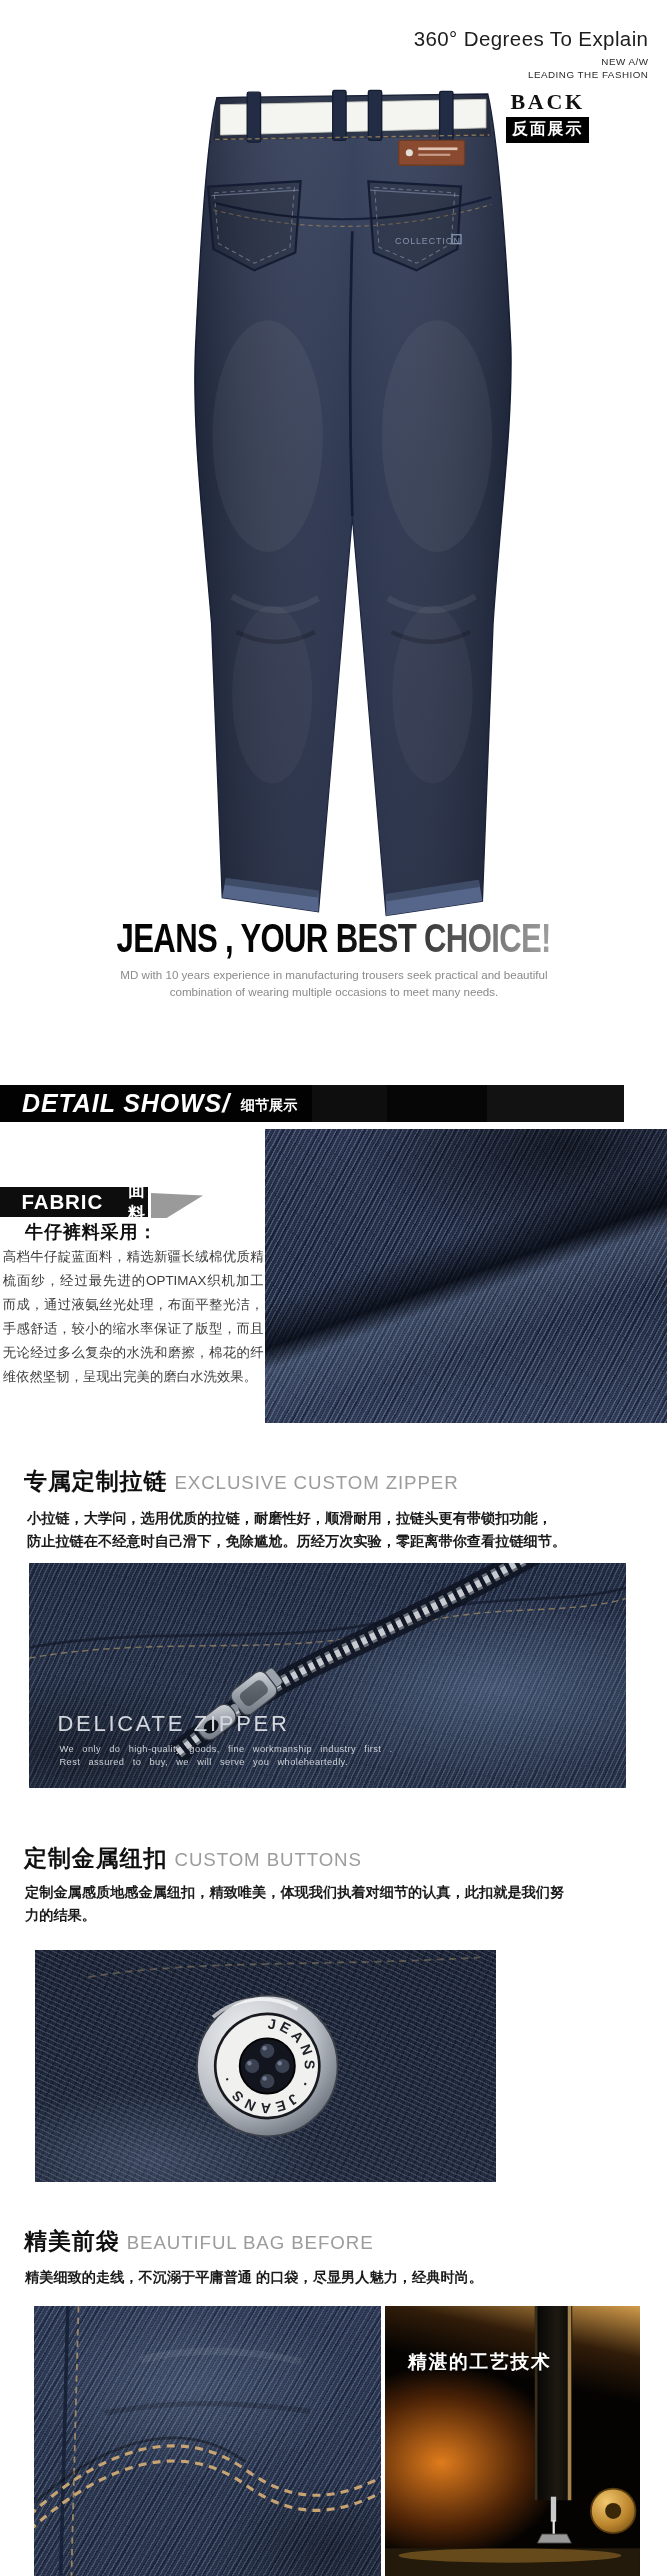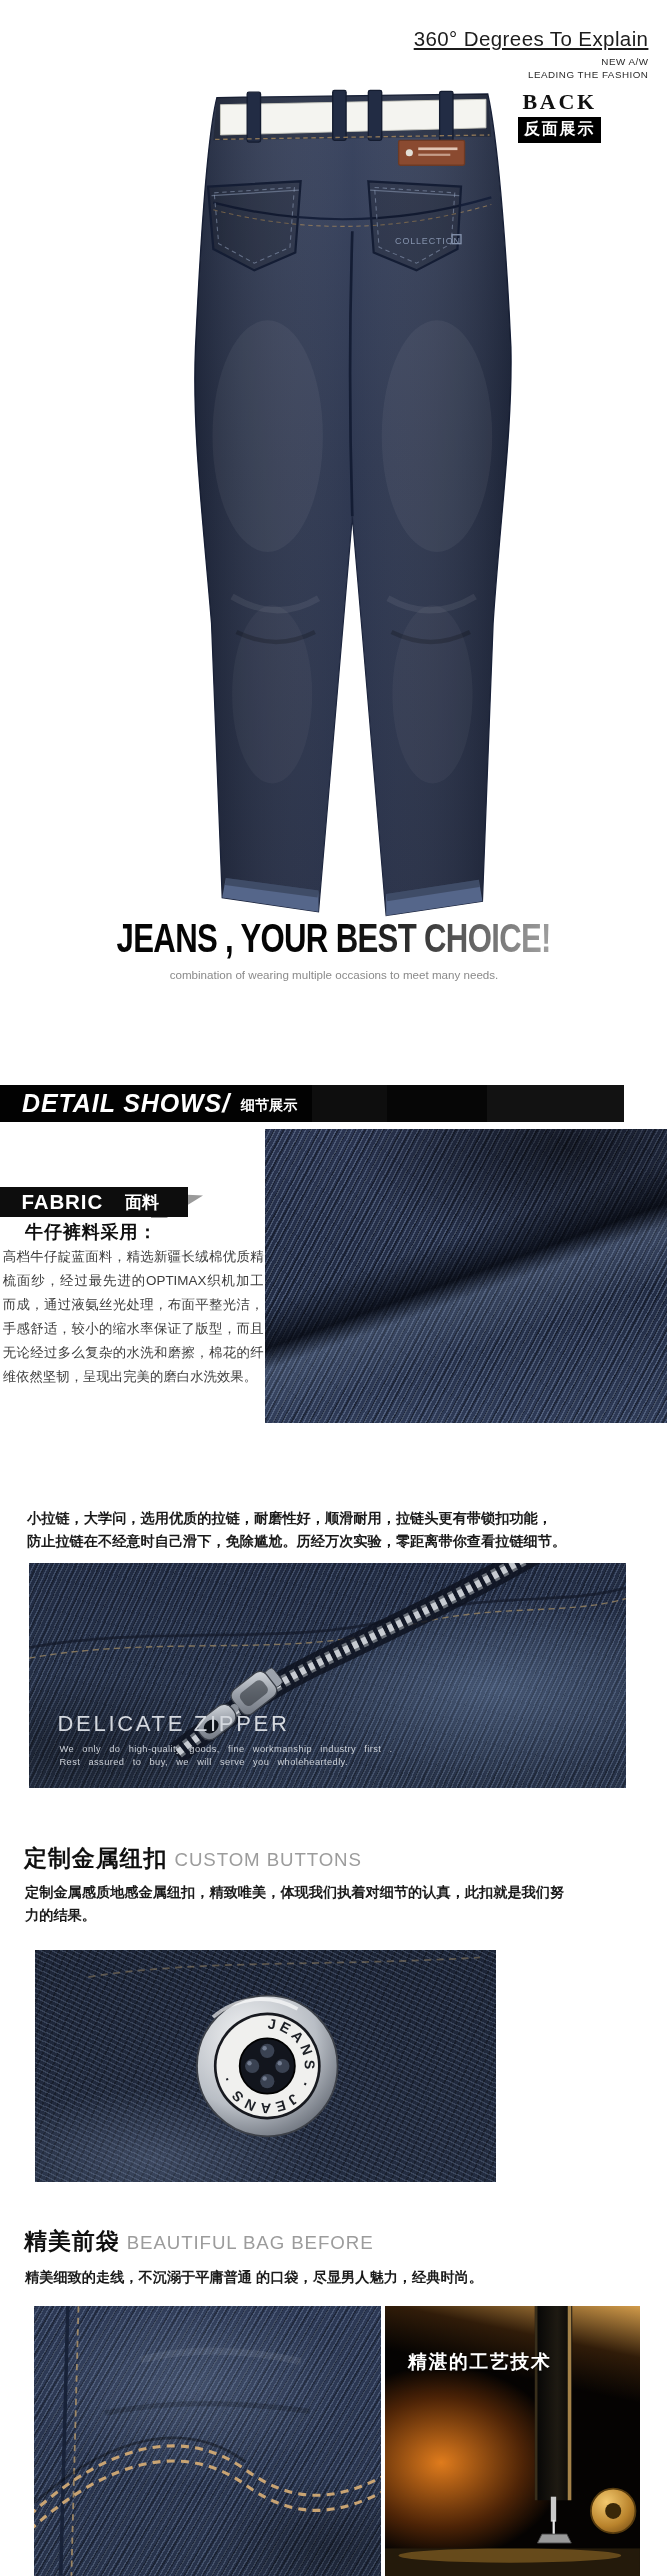--- a/index.html
+++ b/index.html
@@ -2,23 +2,23 @@
 <html style="font-size:14.2px"><head>
 <meta charset="utf-8">
 <style>
   * { margin:0; padding:0; box-sizing:border-box; }
   body { background:#ffffff; font-family:"Liberation Sans","DejaVu Sans",sans-serif; }
   .page { position:relative; width:668px; height:2576px; background:#fff; overflow:hidden; }
   .abs { position:absolute; }
 
   
   .hero-text { top:27px; right:19.6px; text-align:right; color:#1a1a1a; }
-  .hero-title { font-size:20.5px; font-weight:500; letter-spacing:0.4px; color:#1c1c1c;text-decoration:underline; }
+  .hero-title { font-size:20.5px; font-weight:500; letter-spacing:0.4px; color:#1c1c1c; }
   .hero-sub { font-size:9.8px; line-height:13.4px; letter-spacing:0.5px; color:#2a2a2a; margin-top:3.6px; }
-  .back-block { margin-top:8px; margin-right:47px; display:inline-block; text-align:center; }
+  .back-block { margin-top:8px; margin-right:59px; display:inline-block; text-align:center; }
   .back-en { font-family:"Liberation Serif","DejaVu Serif",serif; font-weight:bold; font-size:22px; letter-spacing:2.7px; color:#111; }
   .back-cn { display:inline-block; background:#000; color:#fff; font-size:16px; font-weight:bold; letter-spacing:1.8px; padding:1.8px 6.2px 2.7px; margin-top:1.8px; }
 
   .jeans-wrap { left:85px; top:53px; width:499px; height:882px; }
 
   
   .banner { top:915px; left:0; width:668px; height:98px; text-align:center; }
   .banner-headline { display:inline-block; font-size:41px; font-weight:900; letter-spacing:-0.9px; color:#050505; transform:scaleX(0.76); transform-origin:50% 50%; white-space:nowrap; }
   .banner-fade { position:absolute; left:0; top:0; width:668px; height:52px;
     background:linear-gradient(102deg, rgba(255,255,255,0) 50%, rgba(255,255,255,0.18) 62%, rgba(255,255,255,0.55) 78%, rgba(255,255,255,0.85) 96%); }
@@ -33,21 +33,21 @@
   .fabric-photo { left:265px; top:1129px; width:402px; height:294px;
     background-color:#273148;
     background-image:
       radial-gradient(ellipse 90% 60% at 75% 6%, rgba(0,0,0,0.55), transparent 60%),
       linear-gradient(160deg, transparent 40%, rgba(5,8,16,0.8) 50%, rgba(120,140,170,0.28) 55%, transparent 68%),
       repeating-linear-gradient(118deg, rgba(160,180,210,0.30) 0 1.3px, transparent 1.3px 4.5px),
       repeating-linear-gradient(118deg, rgba(0,0,0,0.30) 0 1.8px, transparent 1.8px 8px),
       linear-gradient(180deg,#2a3450,#222c44 55%,#2e3a56); }
   .fabric-shadow { left:151px; top:1193px; width:52px; height:25px; background:#9a9a9a;
     clip-path:polygon(0 0, 100% 10%, 30% 100%, 0 100%); }
-  .fabric-label { left:0; top:1187px; width:188px; height:30px; background:#0d0d0d; color:#fff; display:flex; align-items:center; padding-left:21.4px; }
+  .fabric-label { left:0; top:1187px; width:148px; height:30px; background:#0d0d0d; color:#fff; display:flex; align-items:center; padding-left:21.4px;text-align:center; }
   .fabric-label-en { font-size:20.5px; font-weight:bold; letter-spacing:0.9px; }
   .fabric-label-cn { font-size:17px; font-weight:bold; margin-left:22px; }
   .fabric-heading { left:25px; top:1220px; font-size:18px; font-weight:bold; color:#0f0f0f; letter-spacing:0.9px; }
   .fabric-body { left:2.7px; top:1245px; width:261px; font-size:13.4px; line-height:24px; color:#3d3d3d; text-align:justify; }
 
   
   .sec-title { font-size:23px; color:#101010; white-space:nowrap; }
   .sec-title .cn { font-weight:bold; letter-spacing:0.9px; }
   .sec-title .en { font-size:18.7px; color:#9c9c9c; font-weight:400; letter-spacing:0.9px; margin-left:7.1px; }
   .sec-body { font-size:14.2px; font-weight:600; color:#1a1a1a; line-height:23px; }
@@ -179,38 +179,42 @@
       <polygon points="158,926 262,940 261,948 157,934" fill="rgba(0,0,0,0.25)"></polygon>
       <polygon points="338,944 442,928 446,952 338,968" fill="#55668a"></polygon>
       <polygon points="338,944 442,928 443,936 339,952" fill="rgba(0,0,0,0.25)"></polygon>
     </svg>
   </div>
 
   <div class="abs banner">
     <div class="banner-headline">JEANS , YOUR BEST CHOICE!</div>
     <div class="banner-fade"></div>
     <div class="banner-sub">
+      <div>MD with 10 years experience in manufacturing trousers seek practical and beautiful</div>
       <div>combination of wearing multiple occasions to meet many needs.</div>
     </div>
   </div>
 
   <div class="abs detail-bar">
     <span class="detail-en">DETAIL SHOWS/</span>
     <span class="detail-cn">细节展示</span>
   </div>
 
   <div class="abs fabric-photo"></div>
   <div class="abs fabric-shadow"></div>
   <div class="abs fabric-label">
     <span class="fabric-label-en">FABRIC</span>
     <span class="fabric-label-cn">面料</span>
   </div>
   <div class="abs fabric-heading">牛仔裤料采用：</div>
   <div class="abs fabric-body">高档牛仔靛蓝面料，精选新疆长绒棉优质精梳面纱，经过最先进的OPTIMAX织机加工而成，通过液氨丝光处理，布面平整光洁，手感舒适，较小的缩水率保证了版型，而且无论经过多么复杂的水洗和磨擦，棉花的纤维依然坚韧，呈现出完美的磨白水洗效果。</div>
 
+  <div class="abs sec-title zipper-title">
+    <span class="cn">专属定制拉链</span><span class="en">EXCLUSIVE CUSTOM ZIPPER</span>
+  </div>
   <div class="abs sec-body zipper-body">
     <div>小拉链，大学问，选用优质的拉链，耐磨性好，顺滑耐用，拉链头更有带锁扣功能，</div>
     <div>防止拉链在不经意时自己滑下，免除尴尬。历经万次实验，零距离带你查看拉链细节。</div>
   </div>
   <div class="abs zipper-photo">
     <svg width="597" height="225" viewBox="0 0 671 253">
       <defs>
         <linearGradient id="metal" x1="0" y1="0" x2="1" y2="1">
           <stop offset="0" stop-color="#d9dde2"></stop>
             <stop offset="0.5" stop-color="#9aa0a9"></stop>

